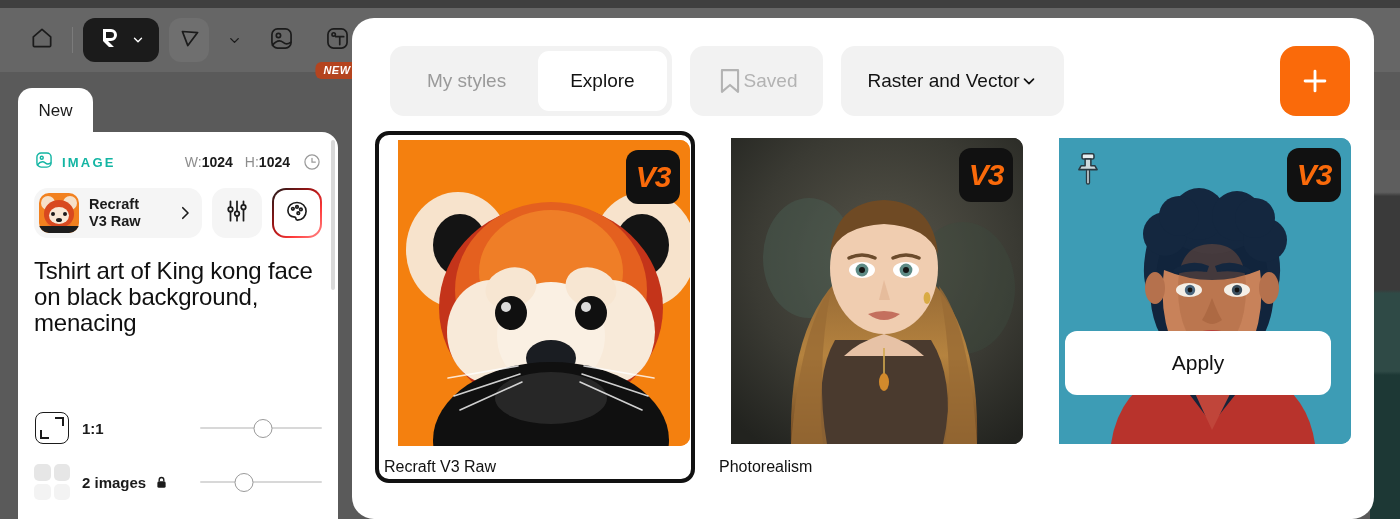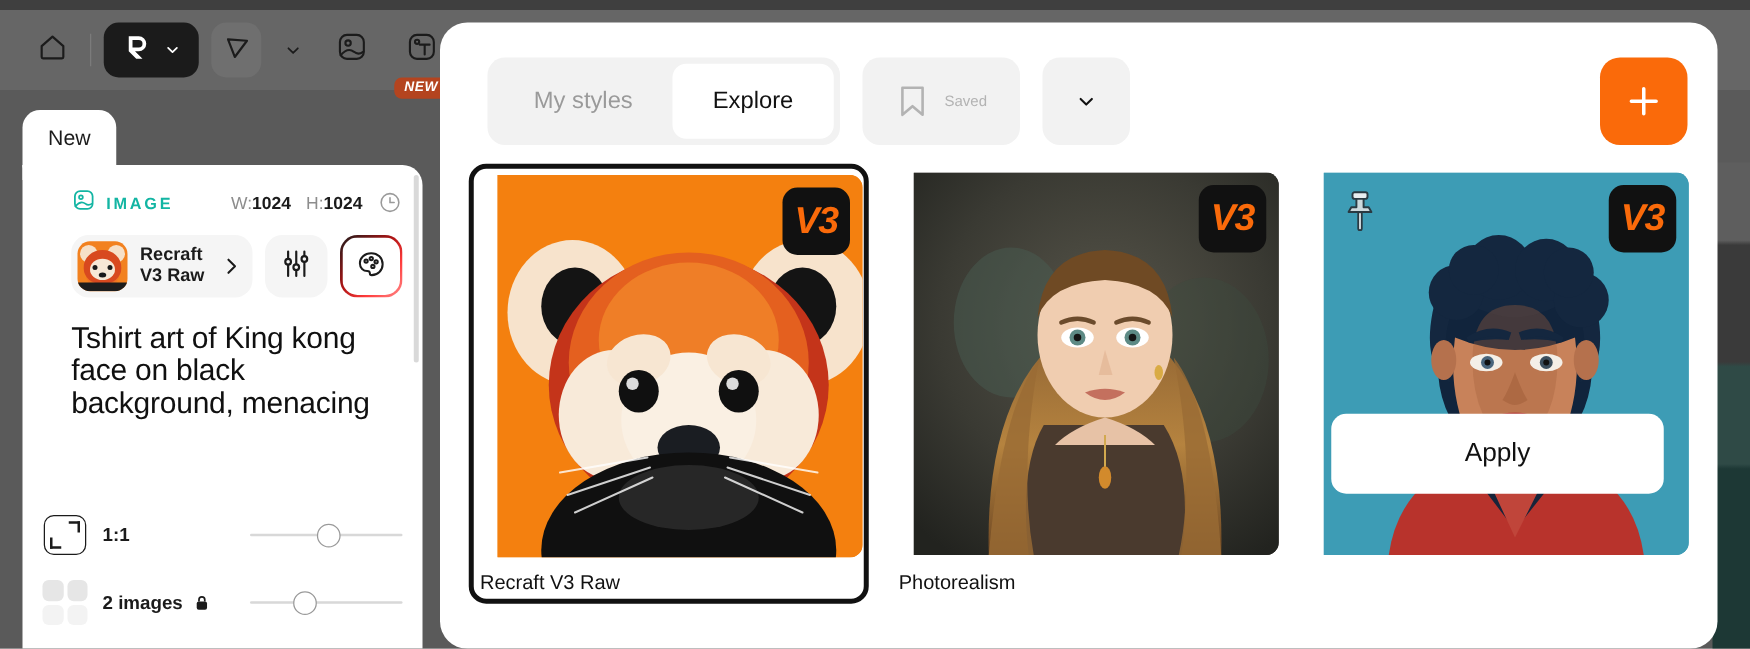--- a/index.html
+++ b/index.html
@@ -127,21 +127,20 @@
     background: #ffffff;
   }
   .left-panel {
     position: absolute;
     left: 18px; top: 132px;
     width: 320px; height: 387px;
     background: #ffffff;
     border-radius: 0 16px 0 0;
     z-index: 7;
     overflow: hidden;
-    padding-left: 23px;
   }
   .lp-inner { padding: 18px 16px 0 16px; }
 
   .lp-row1 {
     display: flex; align-items: center;
     height: 24px;
   }
   .lp-imagetag {
     display: flex; align-items: center; gap: 8px;
     color: #13b5a3;
@@ -348,26 +347,25 @@
     display: flex; align-items: center; justify-content: center;
     font-size: 19px;
     color: #9a9a9a;
   }
   .seg.active {
     background: #ffffff;
     color: #121212;
   }
   .pill {
     display: flex; align-items: center;
-    gap: 12px;
     background: #f2f2f2;
     border-radius: 14px;
     height: 70px;
     padding: 0 26px;
-    font-size: 12px;
+    font-size: 19px;
     color: #121212;
     white-space: nowrap;
   }
   .pill.muted { color: #b3b3b3; }
   .plus-btn {
     margin-left: auto;
     width: 70px; height: 70px;
     border-radius: 16px;
     background: #fa6a0a;
     display: flex; align-items: center; justify-content: center;
@@ -661,20 +659,21 @@
         <span style="display:flex">
           <svg width="28" height="30" viewBox="0 0 24 26" fill="none" stroke="#b3b3b3" stroke-width="1.8" stroke-linejoin="round">
             <path d="M5 3.6 h14 v18.8 l-7 -6 l-7 6 z"></path>
           </svg>
         </span>
         <span>Saved</span>
       </div>
 
 
       <div class="pill">
+        <span>Raster and Vector</span>
         <span style="display:flex">
           <svg width="18" height="18" viewBox="0 0 24 24" fill="none" stroke="#121212" stroke-width="2.2" stroke-linecap="round" stroke-linejoin="round">
               <path d="M6 9.5 L12 15.5 L18 9.5"></path>
             </svg>
         </span>
       </div>
 
       <div class="plus-btn">
         <span style="display:flex">
           <svg width="34" height="34" viewBox="0 0 24 24" fill="none" stroke="#ffffff" stroke-width="2" stroke-linecap="round">

